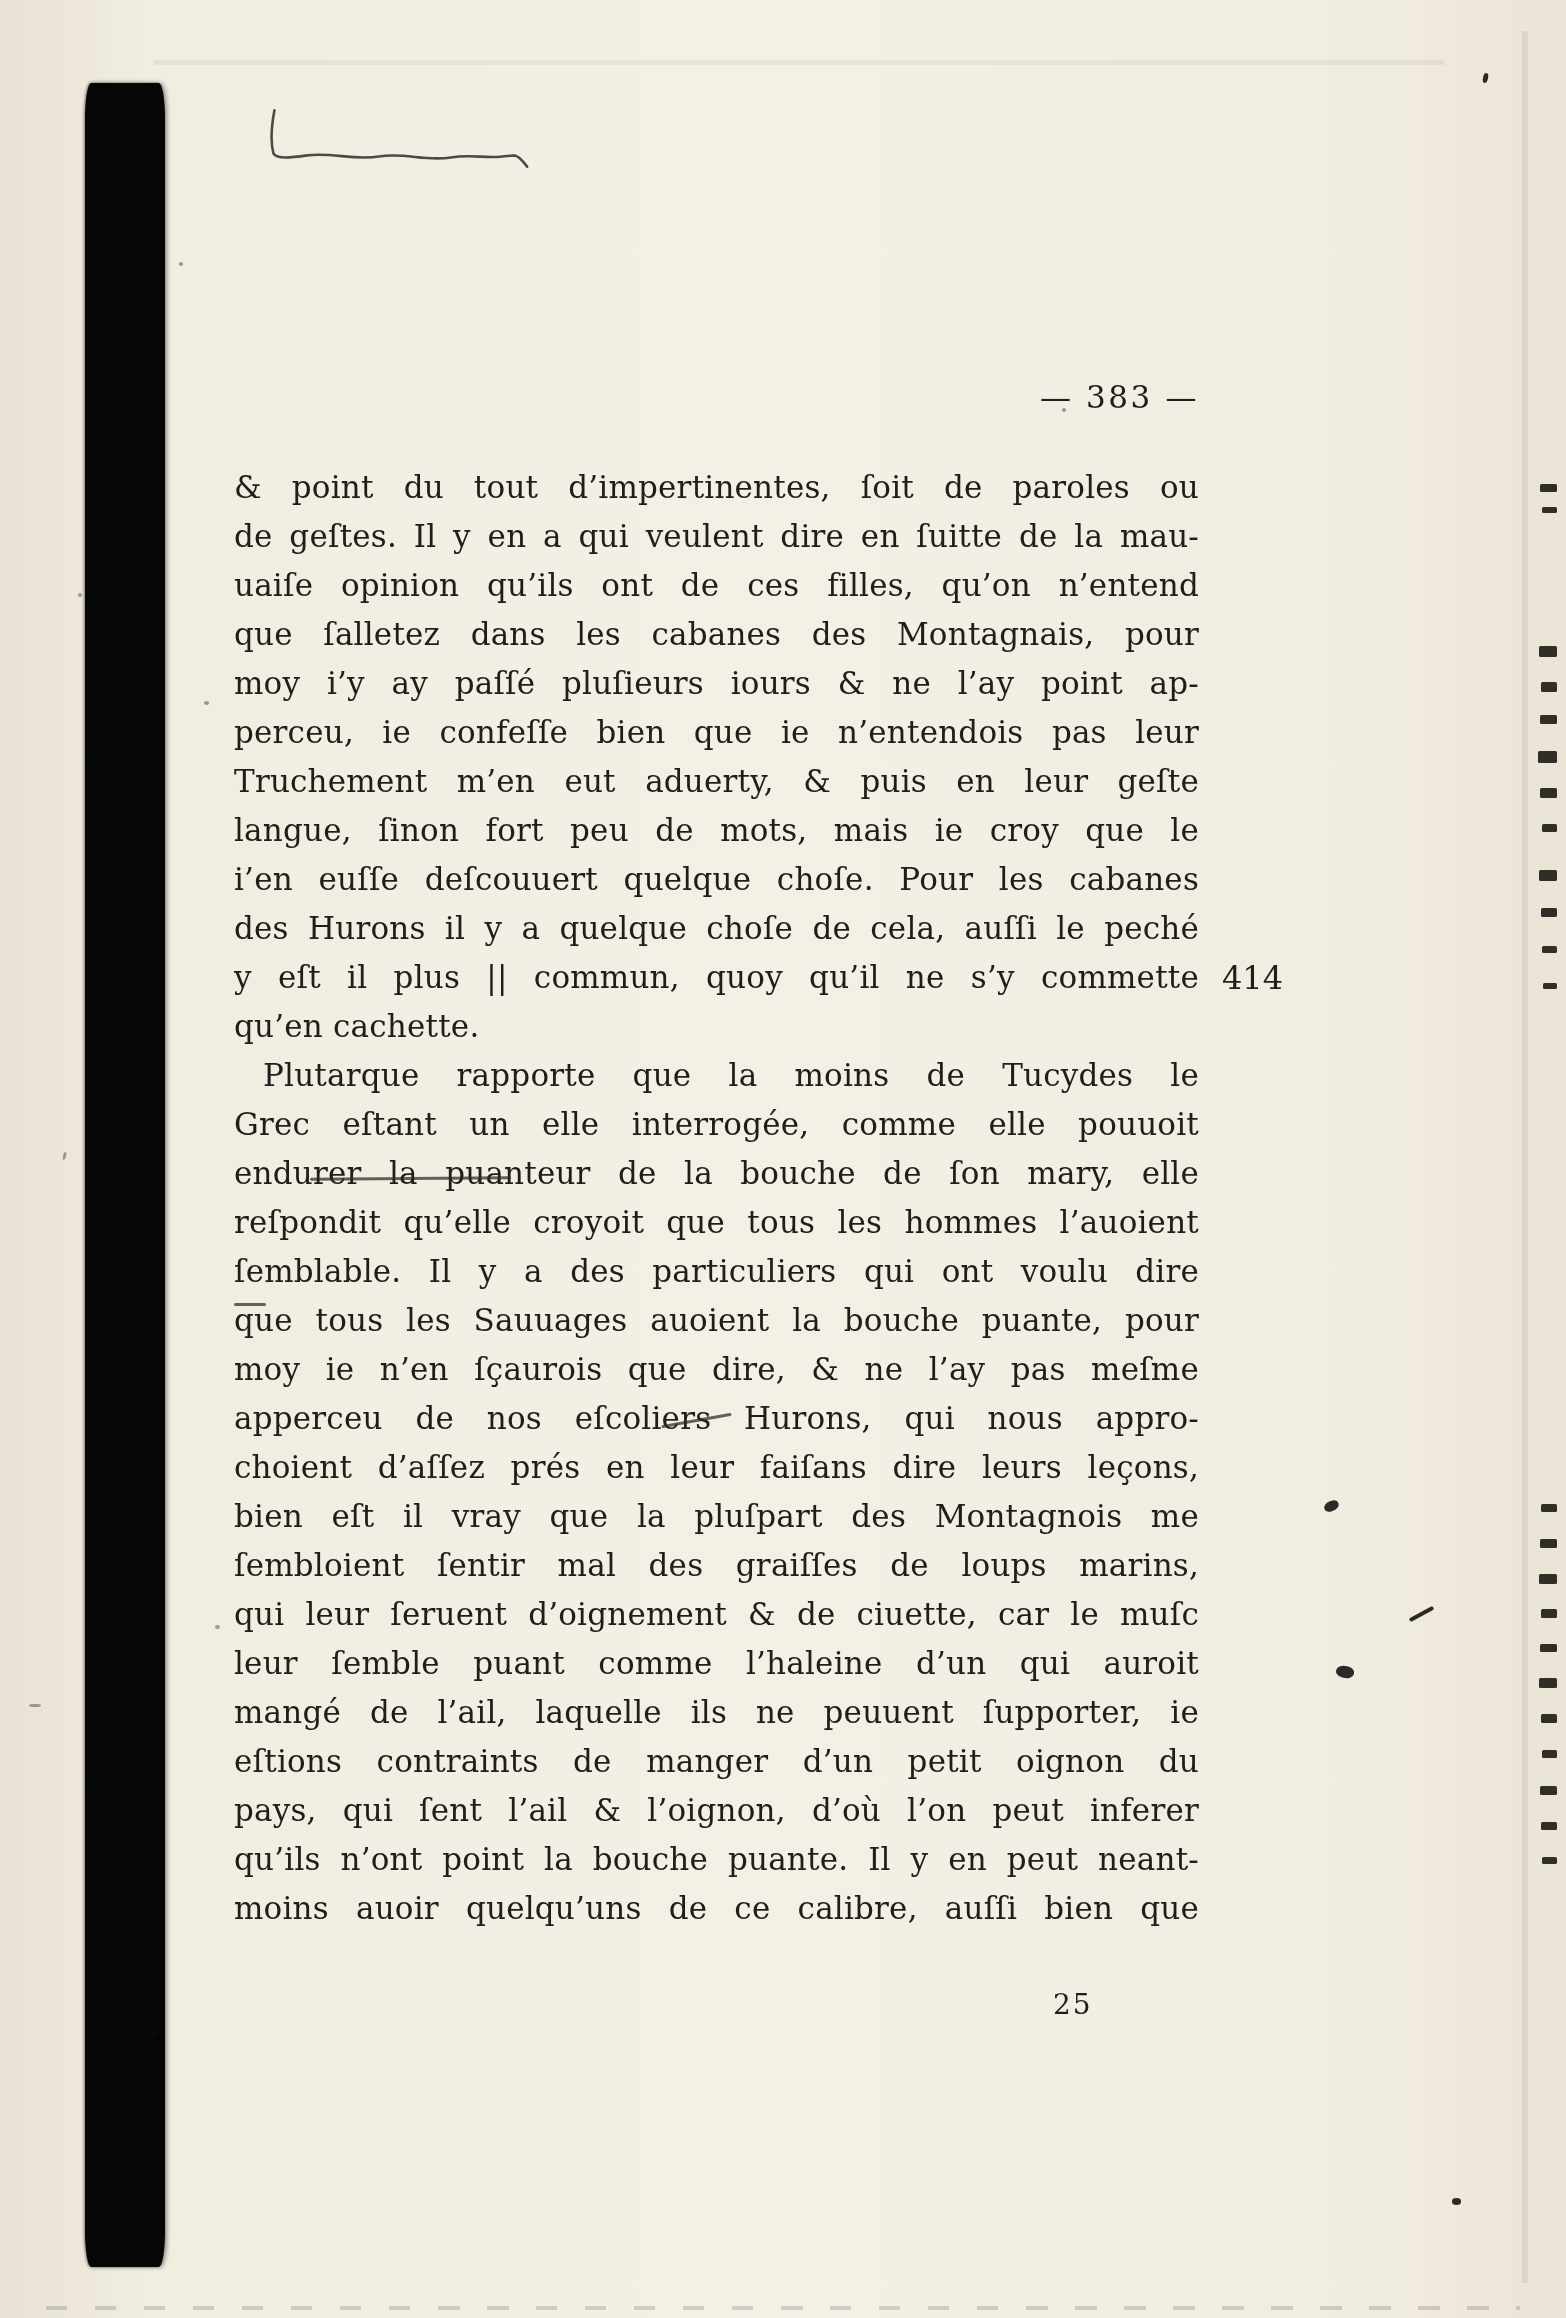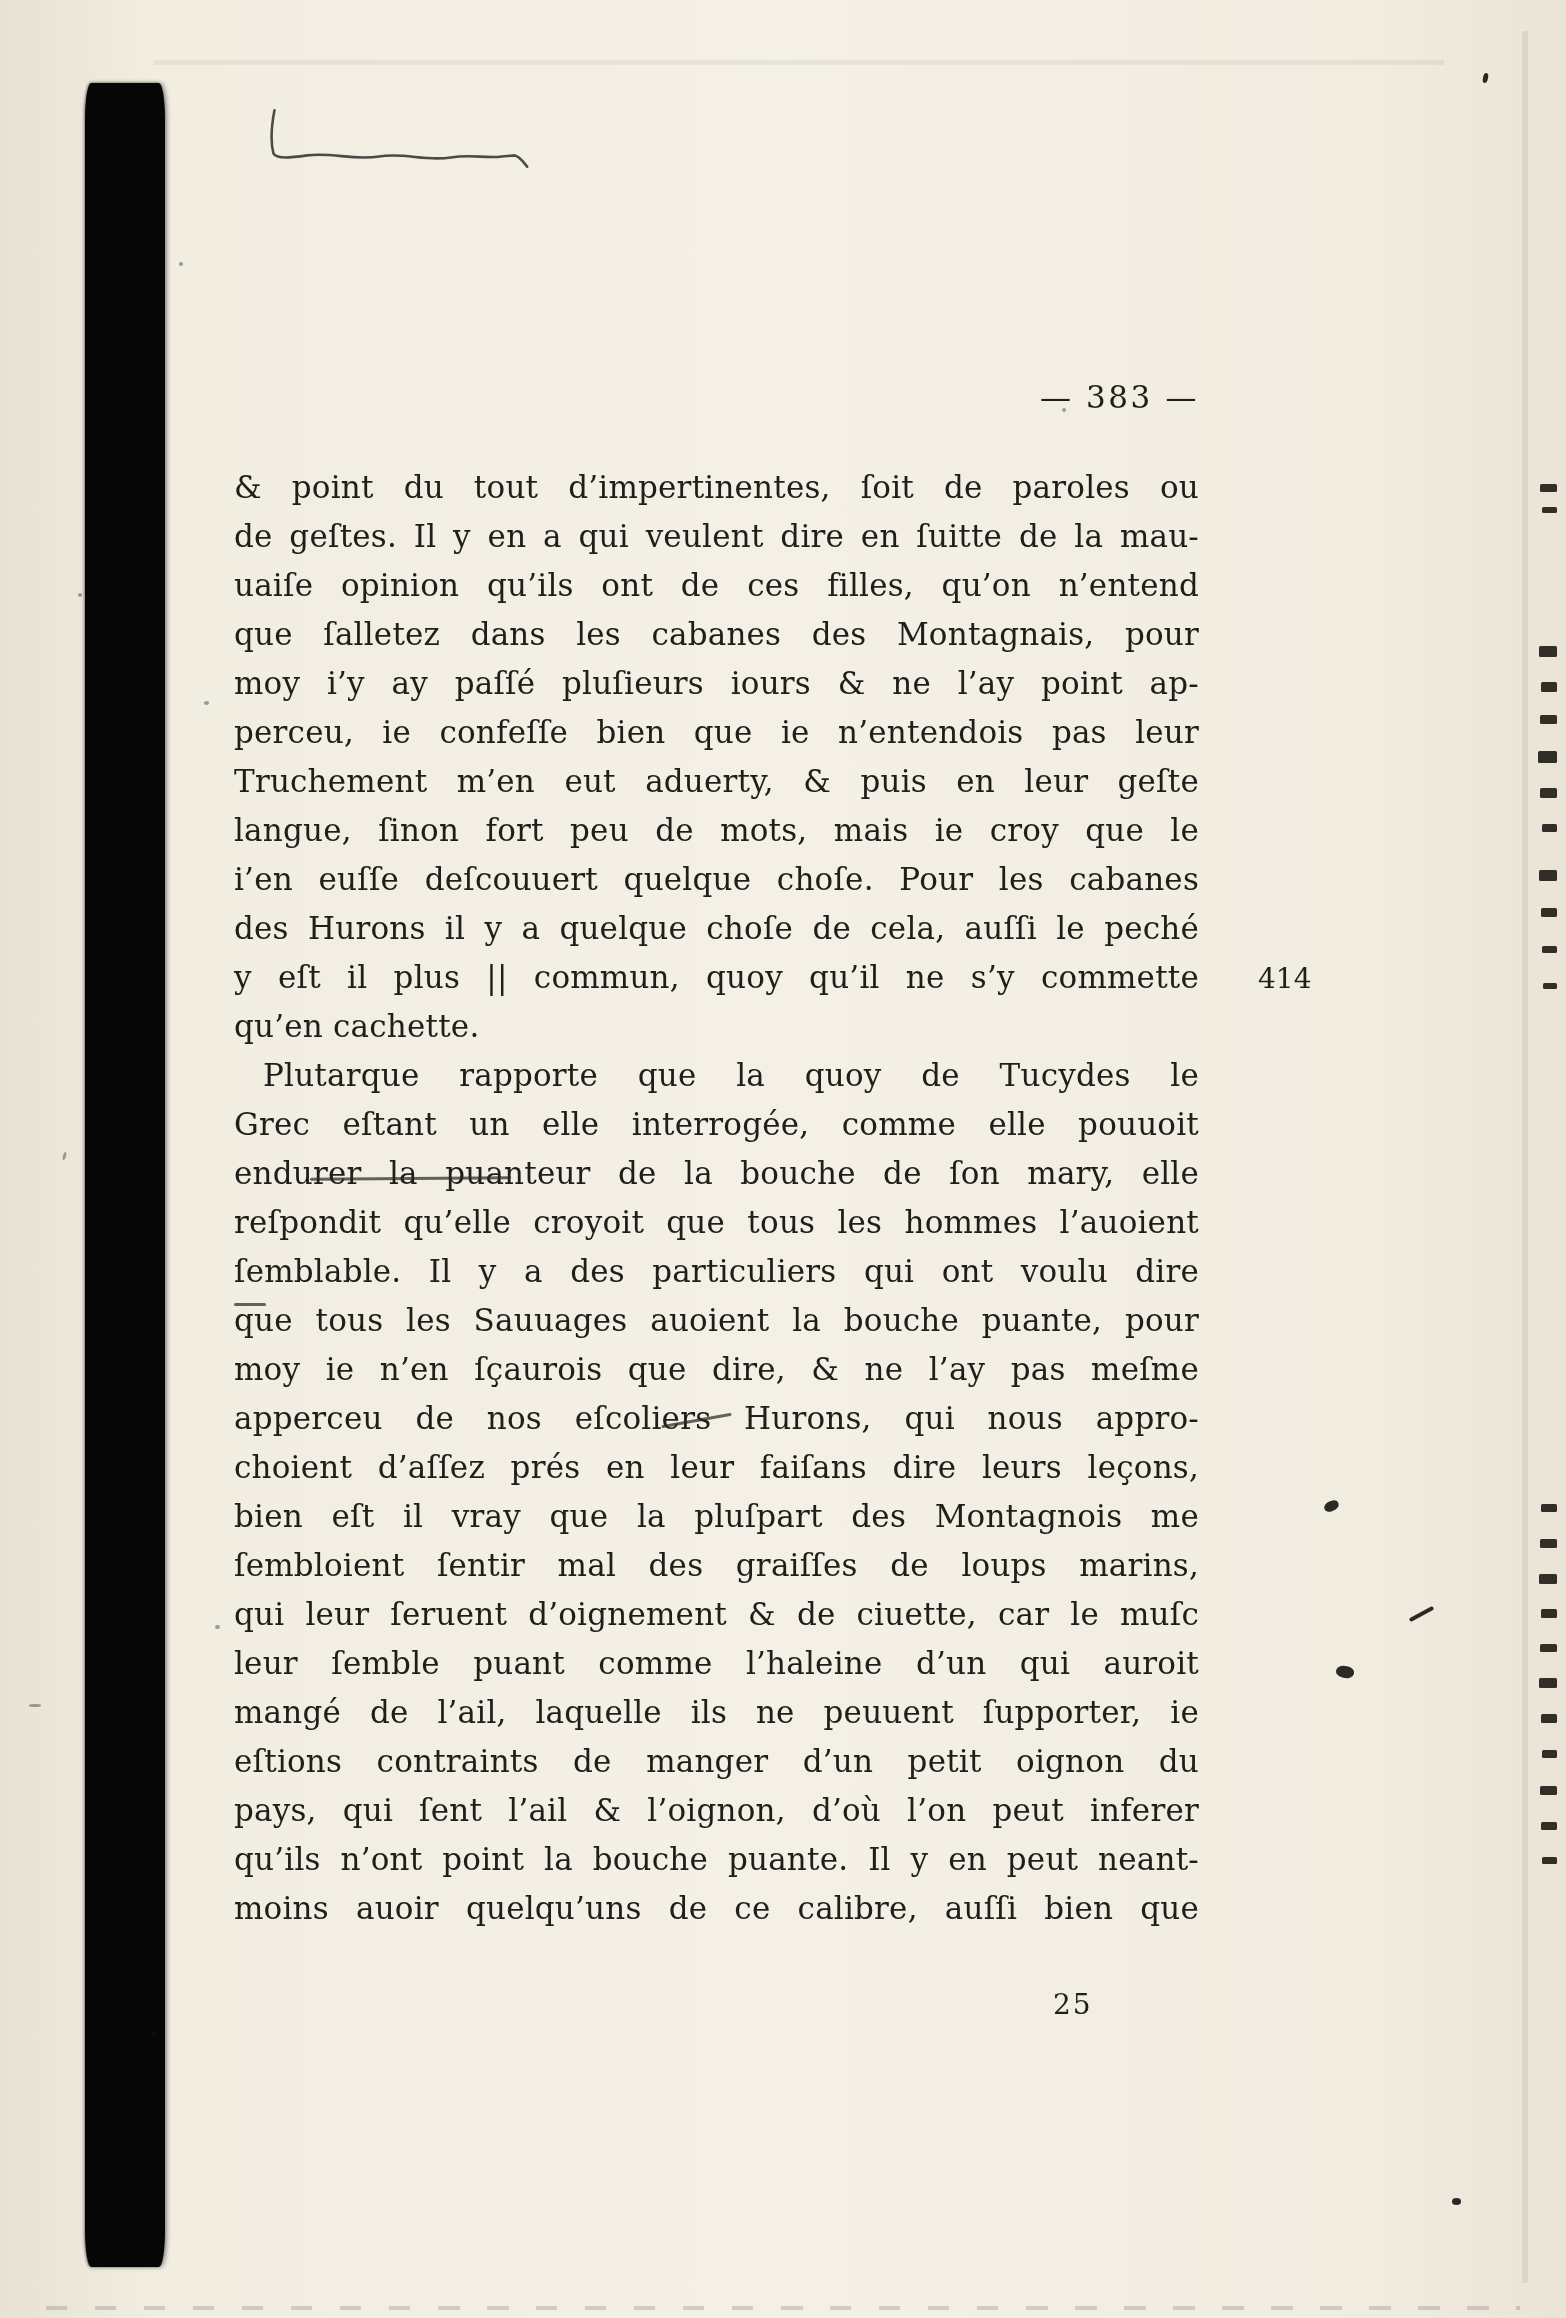--- a/index.html
+++ b/index.html
@@ -38,21 +38,21 @@
   .text-block {
     position:absolute; left:234px; top:463px; width:965px;
     font-size:31px; line-height:49px; letter-spacing:0.2px;
   }
   .ln { height:49px; }
   .j { text-align:justify; text-align-last:justify; }
   .l { text-align:right; text-align-last:left; }
   .ind { text-indent:29px; }
   .marginal-number {
     position:absolute; left:1222px; top:954px;
-    font-size:28px; line-height:49px;margin-left:36px;
+    font-size:32px; line-height:49px;
   }
   .folio {
     position:absolute; left:1053px; top:1988px;
     font-size:28px; letter-spacing:2px;
   }
   .mark { position:absolute; background:#16140f; }
   .em { opacity:.88; border-radius:1.5px; }     
   .blob { opacity:.9; border-radius:50% 40%; }
   .pen { opacity:.72; background:#2b2923; border-radius:1.5px; }
   .speck { opacity:.38; border-radius:50%; }
@@ -79,21 +79,21 @@
   <div class="ln j">que ſalletez dans les cabanes des Montagnais, pour</div>
   <div class="ln j">moy i’y ay paſſé pluſieurs iours &amp; ne l’ay point ap-</div>
   <div class="ln j">perceu, ie confeſſe bien que ie n’entendois pas leur</div>
   <div class="ln j">Truchement m’en eut aduerty, &amp; puis en leur geſte</div>
   <div class="ln j">langue, ſinon fort peu de mots, mais ie croy que le</div>
   <div class="ln j">i’en euſſe deſcouuert quelque choſe. Pour les cabanes</div>
   <div class="ln j">des Hurons il y a quelque choſe de cela, auſſi le peché</div>
   <div class="ln j">y eſt il plus || commun, quoy qu’il ne s’y commette</div>
   <div class="ln l">qu’en cachette.</div>
 
-  <div class="ln j ind">Plutarque rapporte que la quoy de Tucydes le</div>
+  <div class="ln j ind">Plutarque rapporte que la moins de Tucydes le</div>
   <div class="ln j">Grec eſtant un elle interrogée, comme elle pouuoit</div>
   <div class="ln j">endurer la puanteur de la bouche de ſon mary, elle</div>
   <div class="ln j">reſpondit qu’elle croyoit que tous les hommes l’auoient</div>
   <div class="ln j">ſemblable. Il y a des particuliers qui ont voulu dire</div>
   <div class="ln j">que tous les Sauuages auoient la bouche puante, pour</div>
   <div class="ln j">moy ie n’en ſçaurois que dire, &amp; ne l’ay pas meſme</div>
   <div class="ln j">apperceu de nos eſcoliers Hurons, qui nous appro-</div>
   <div class="ln j">choient d’aſſez prés en leur faiſans dire leurs leçons,</div>
   <div class="ln j">bien eſt il vray que la pluſpart des Montagnois me</div>
   <div class="ln j">ſembloient ſentir mal des graiſſes de loups marins,</div>

